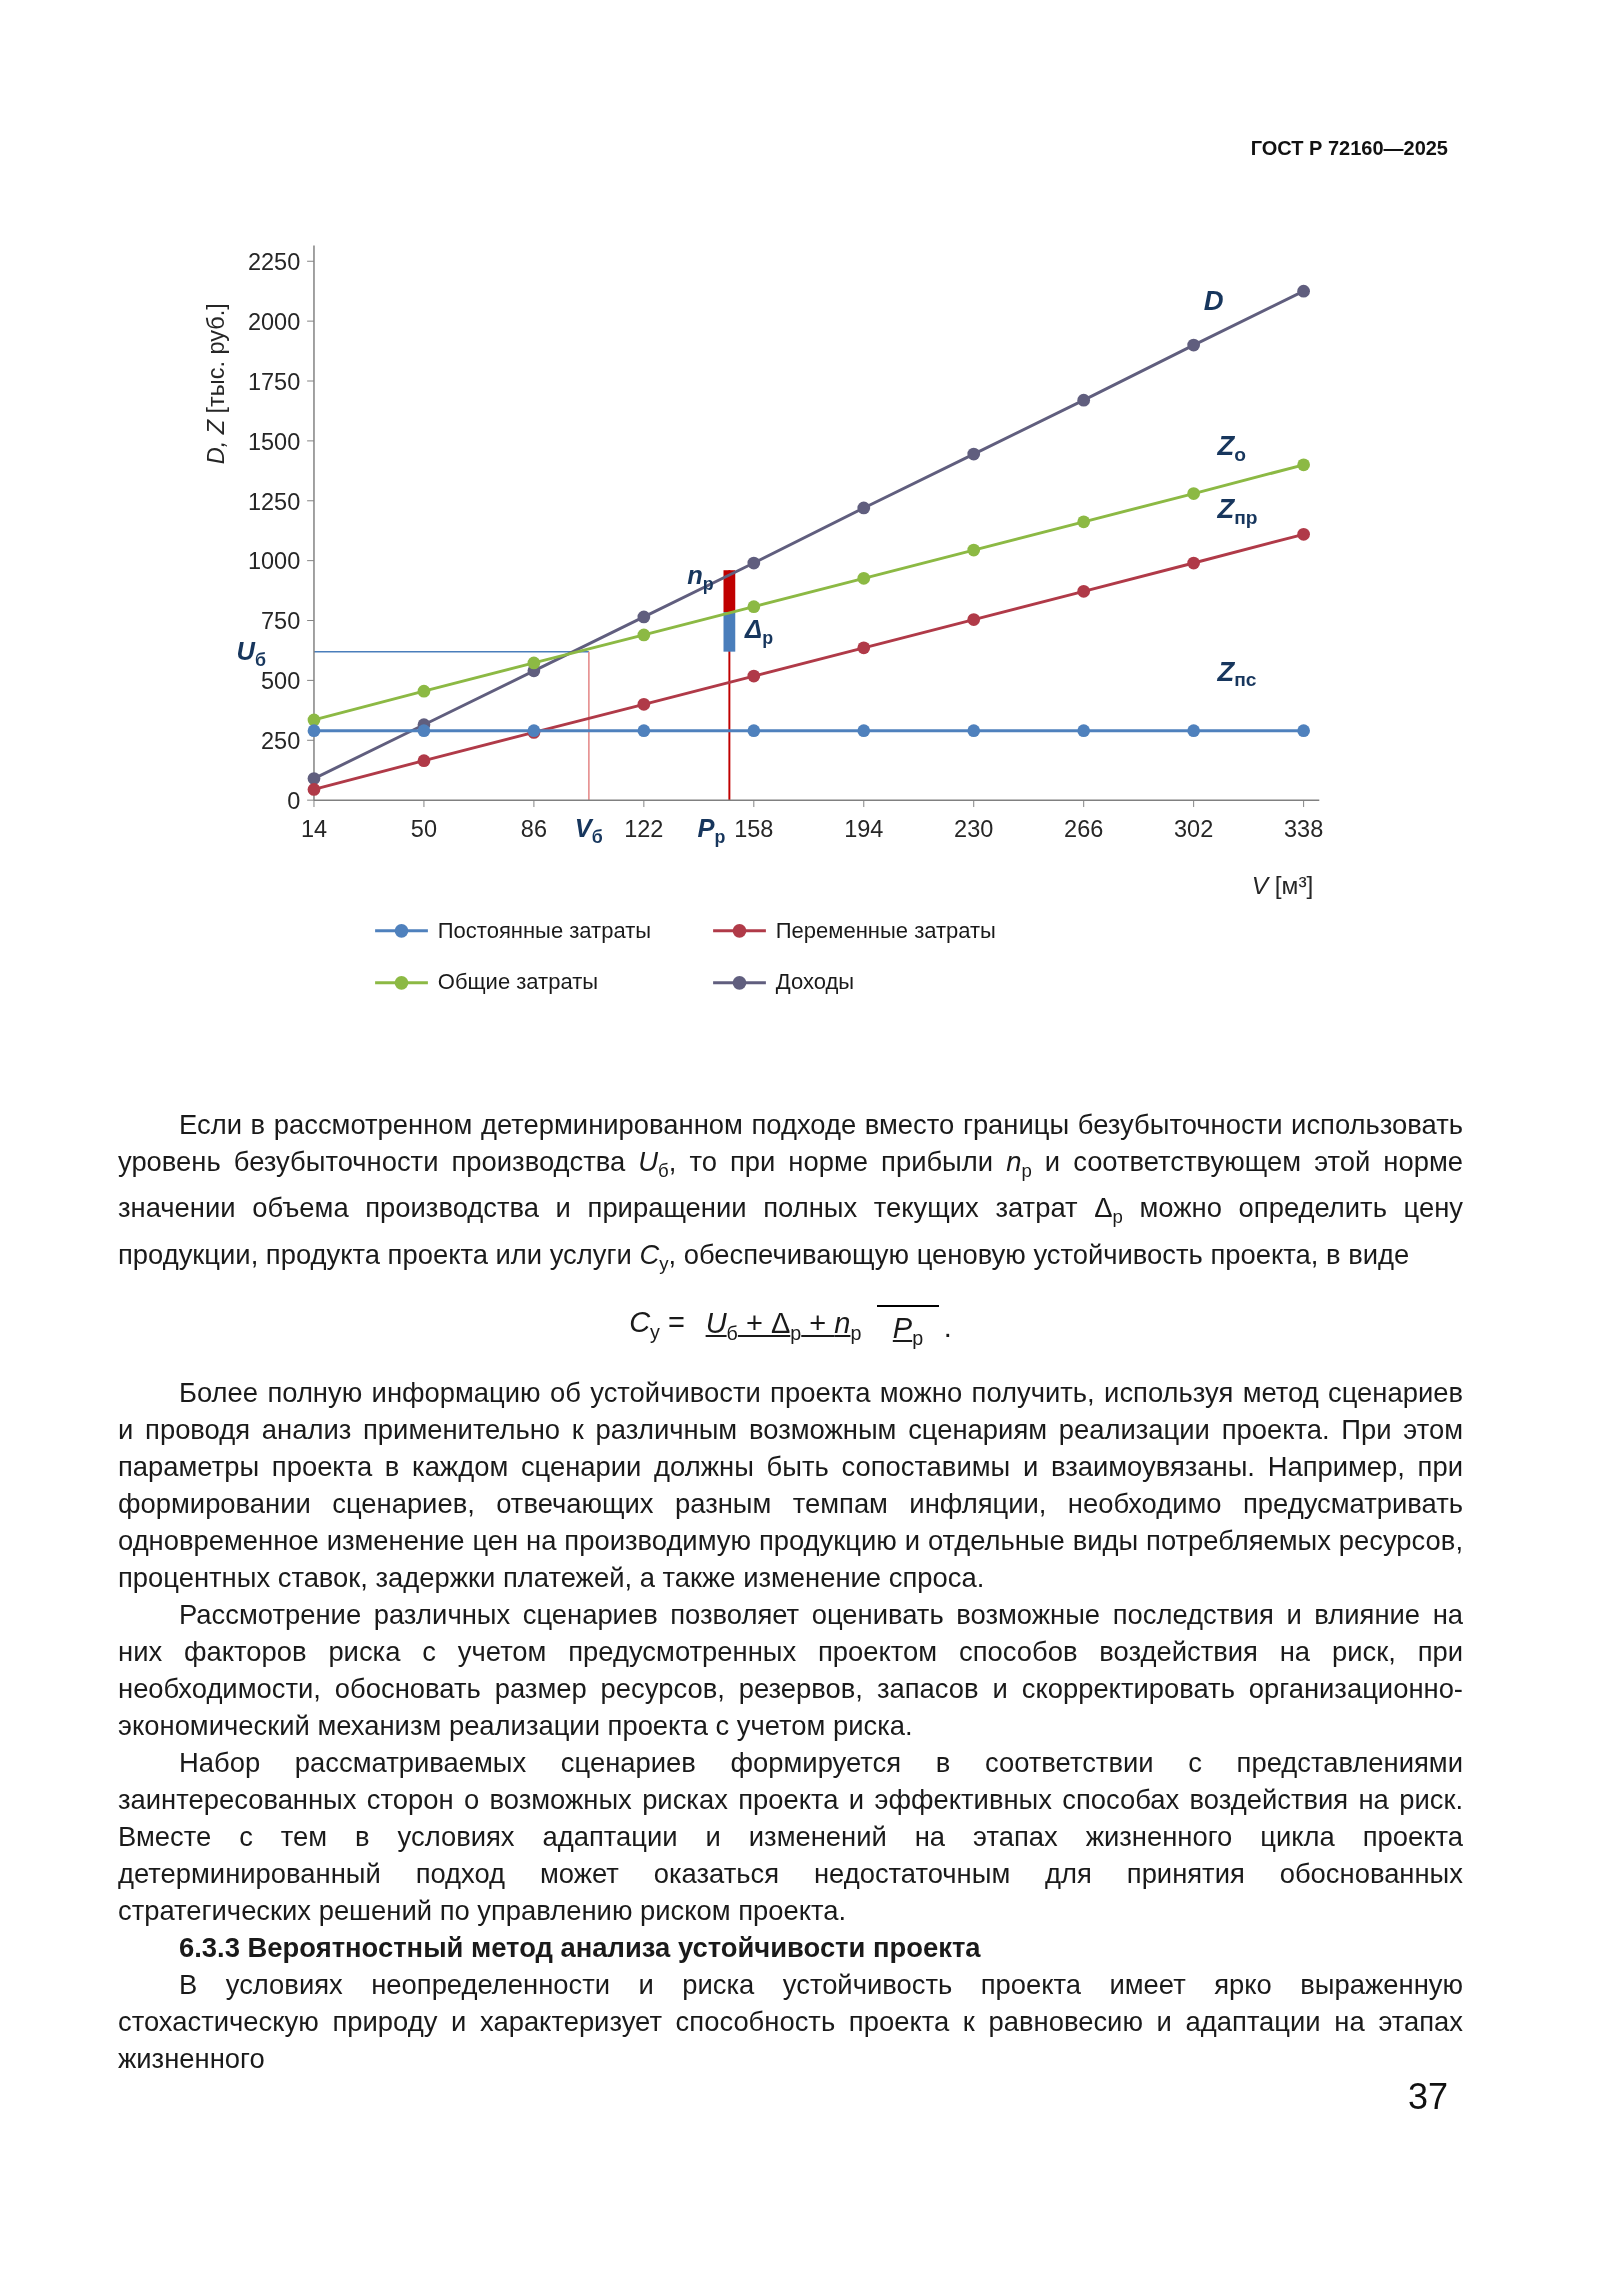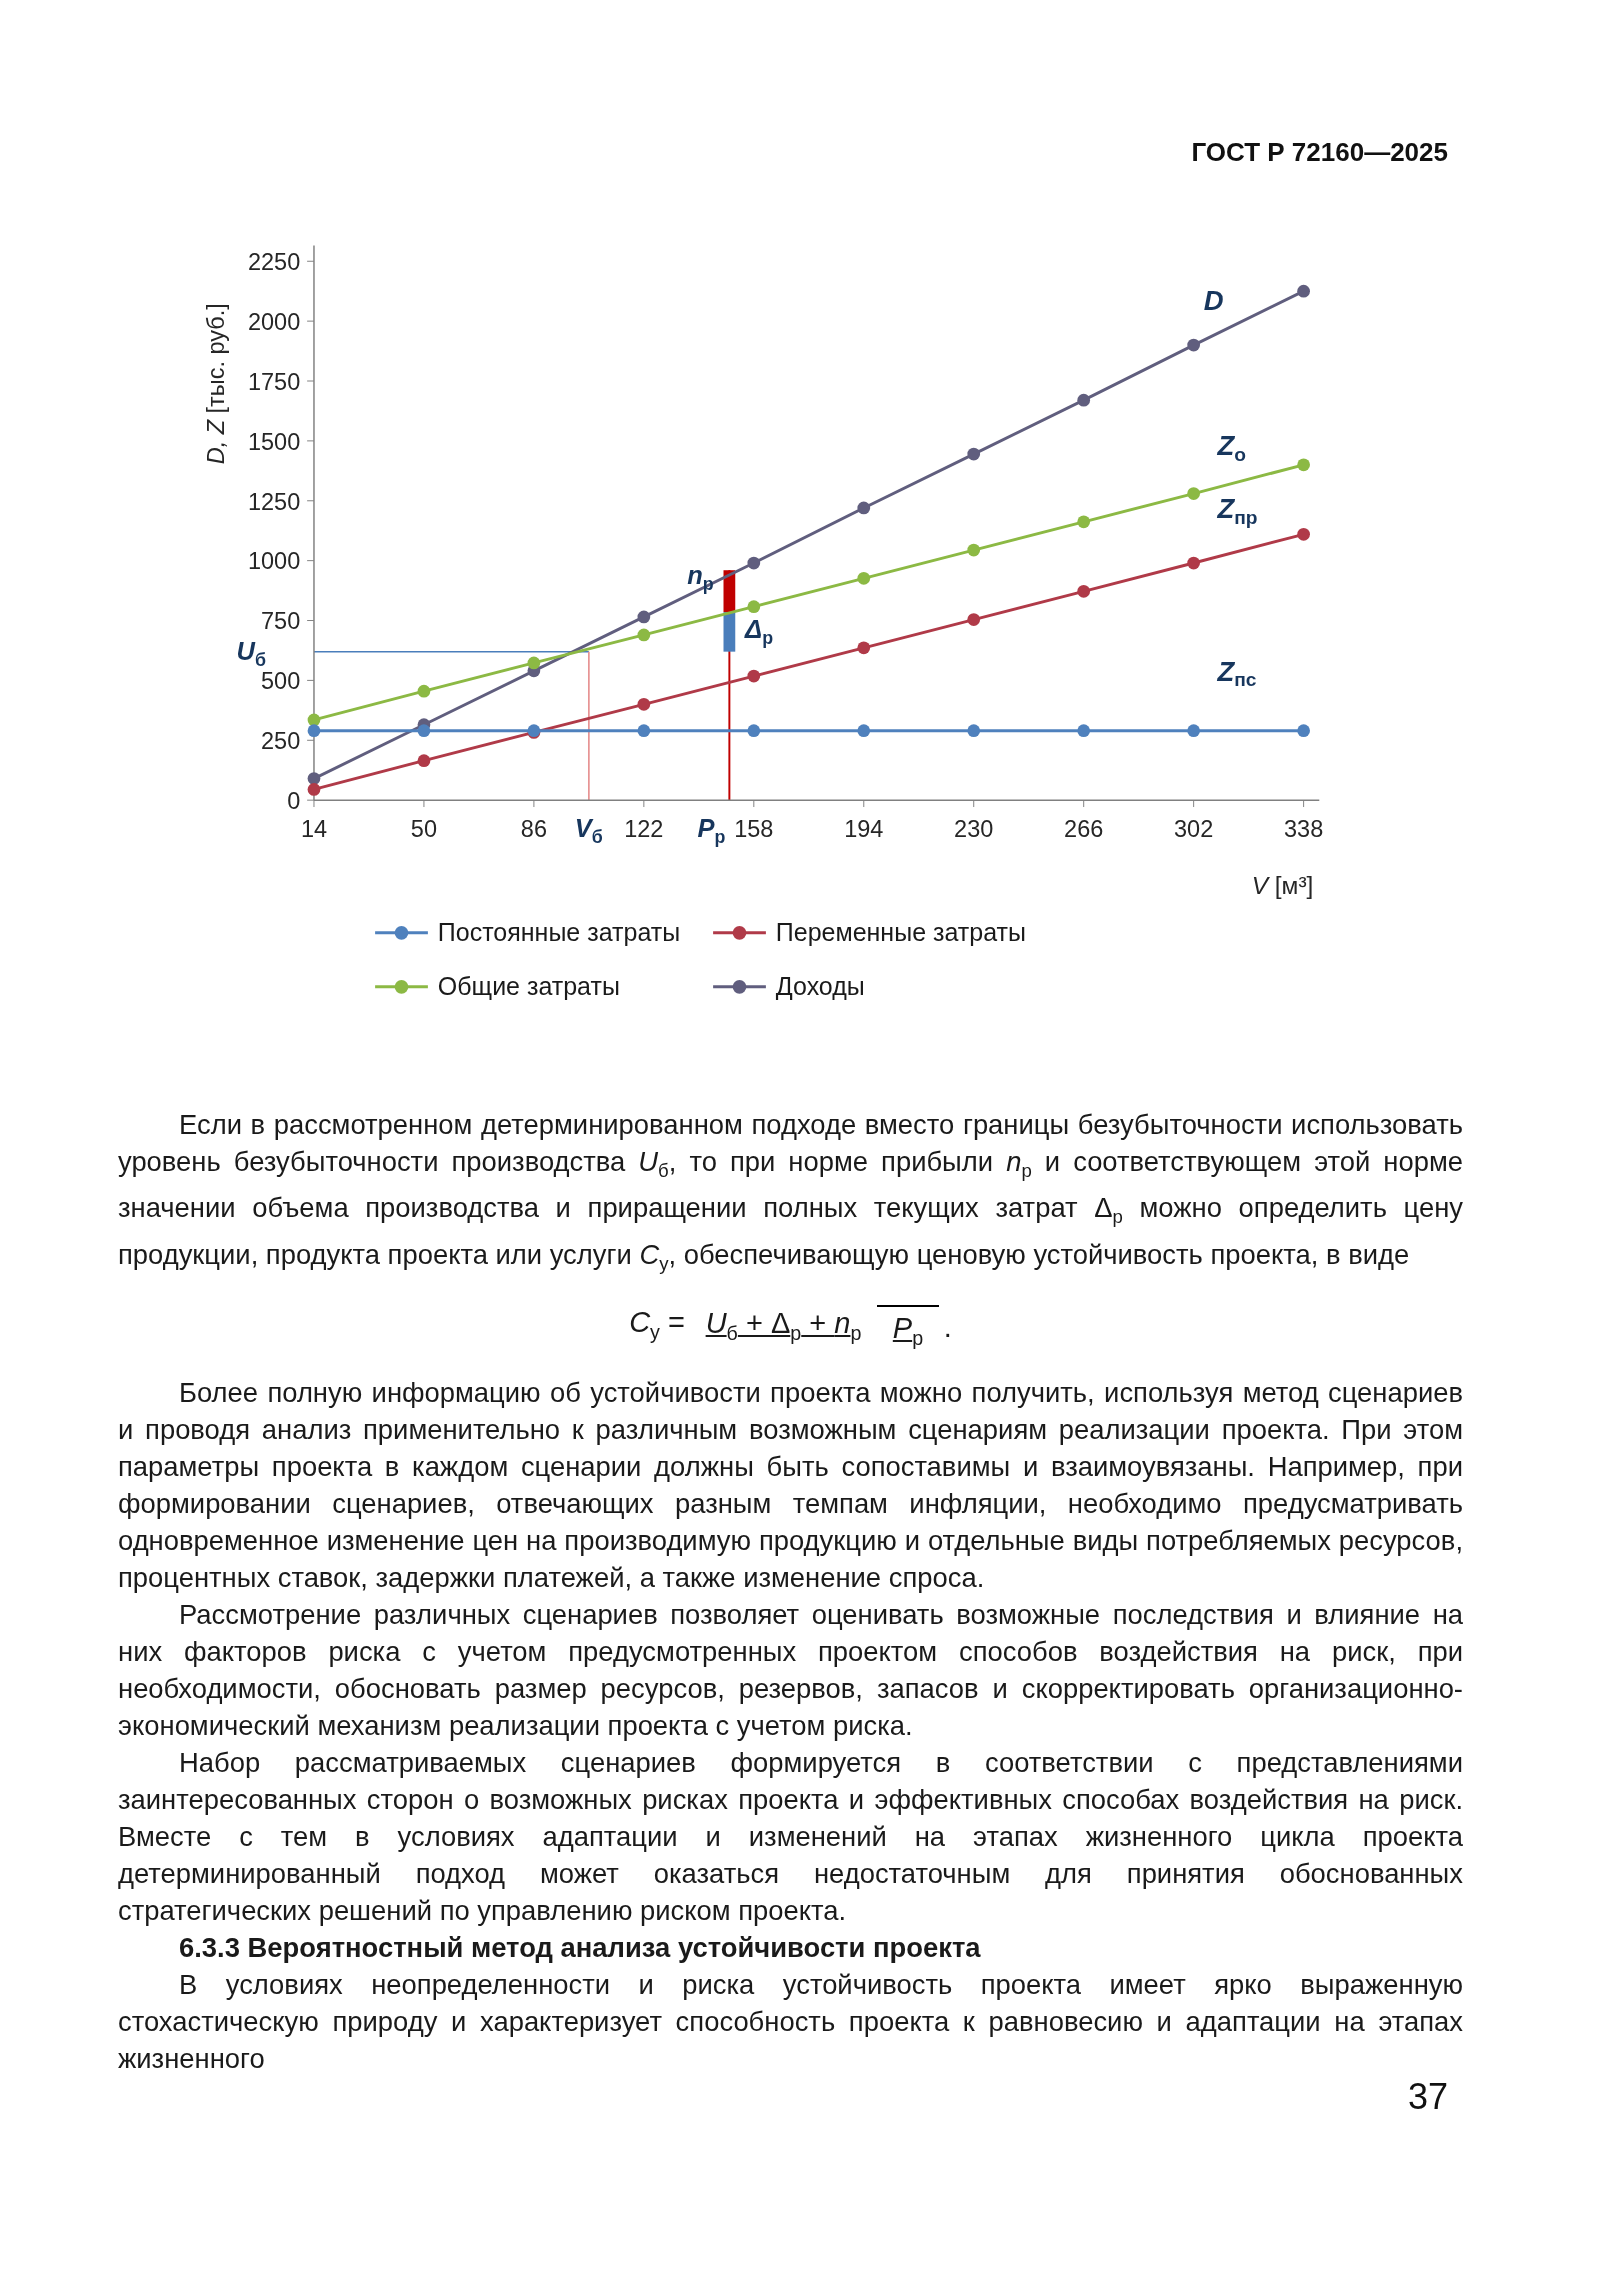--- a/index.html
+++ b/index.html
@@ -7,28 +7,28 @@
     position:relative;
     width:1621px;height:2293px;
     background:#ffffff;
     font-family:"Liberation Sans", sans-serif;
     color:#1a1a1a;
     overflow:hidden;
     margin:0 auto;
   }
   .doc-header{
     position:absolute;top:137px;right:173px;
-    font-size:26px;font-weight:bold;color:#111;
+    font-size:20px;font-weight:bold;color:#111;
   }
   .chart-wrap{position:absolute;top:222px;left:167px;width:1215px;}
   .legend{
     margin-left:208px;margin-top:5.9px;
     display:grid;grid-template-columns:338px 338px;row-gap:25.5px;
   }
-  .legend-item{display:flex;align-items:center;gap:9.8px;font-size:25px;color:#1a1a1a;}
+  .legend-item{display:flex;align-items:center;gap:9.8px;font-size:22px;color:#1a1a1a;}
   .fig-caption{
     position:absolute;top:1041px;left:118px;width:1345px;
     text-align:center;font-size:26.5px;color:#111;
   }
   .body-text{
     position:absolute;top:1106px;left:118px;width:1345px;
     font-size:27.4px;line-height:37px;text-align:justify;
   }
   .body-text p{margin:0;text-indent:61px;}
   .body-text p.bold{font-weight:bold;}

